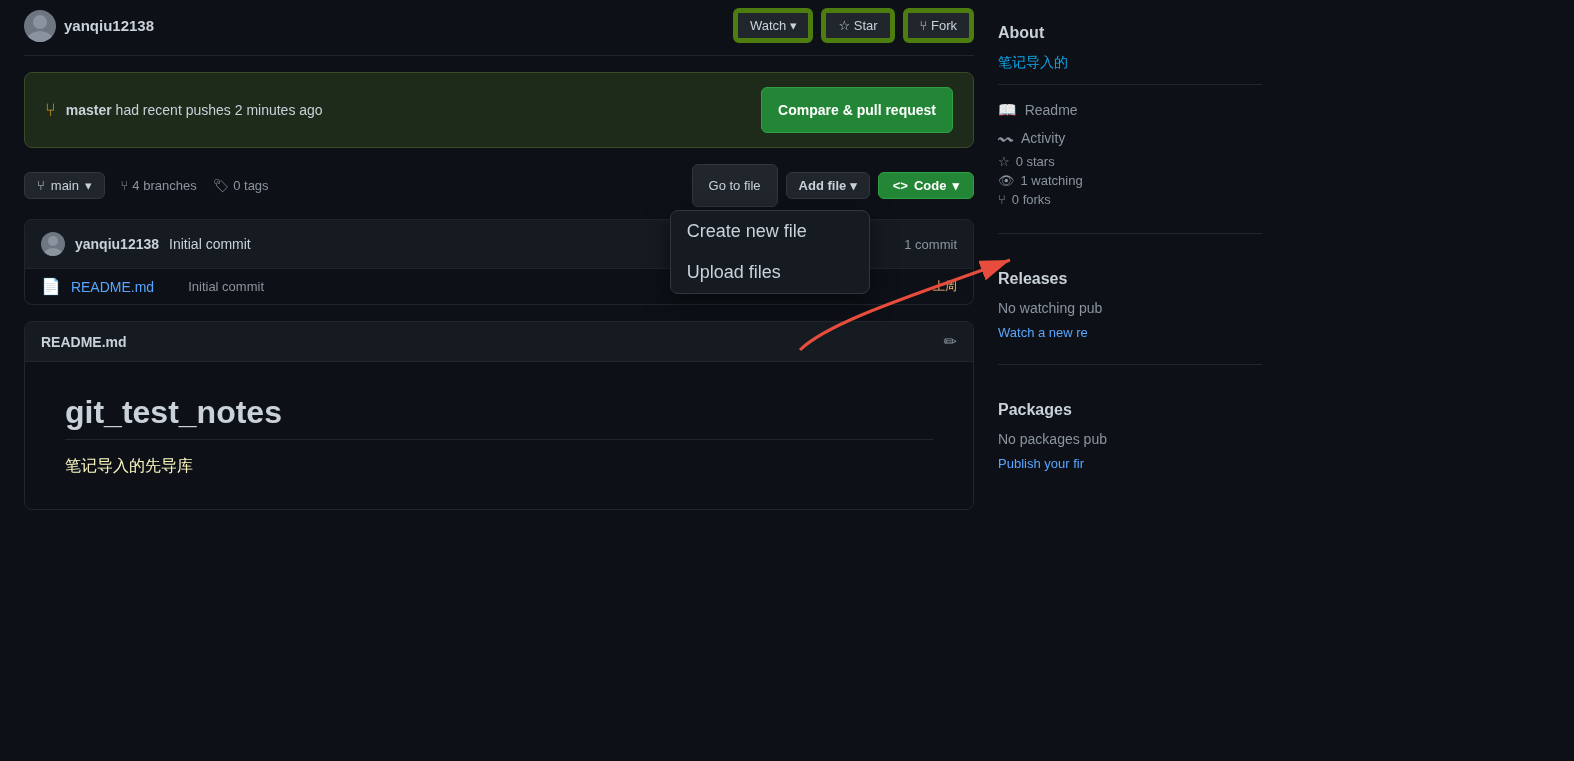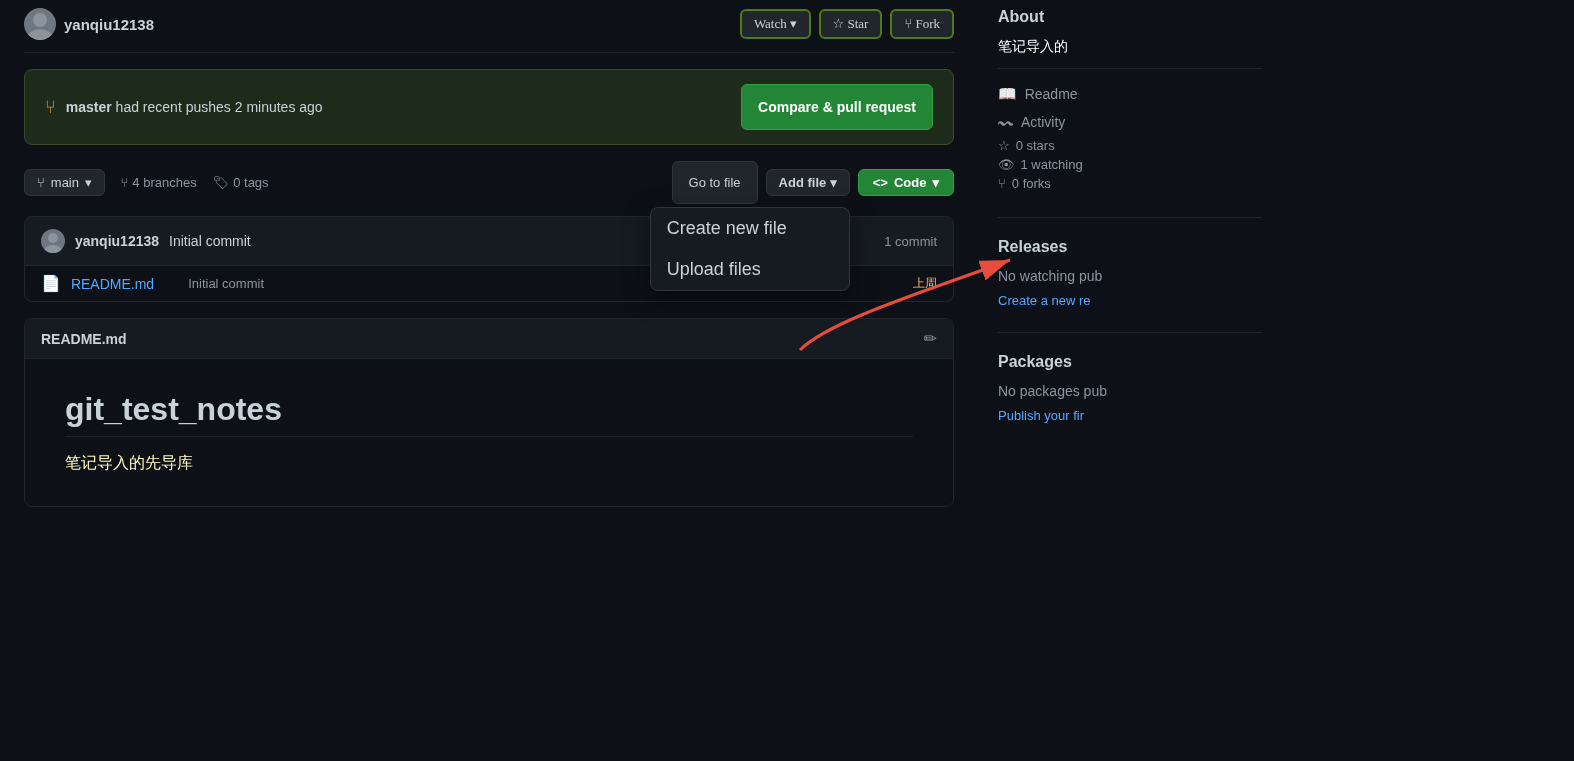--- a/index.html
+++ b/index.html
@@ -9,21 +9,20 @@
       font-family: -apple-system, BlinkMacSystemFont, "Segoe UI", Helvetica, Arial, sans-serif;
       font-size: 14px;
       min-height: 761px;
       overflow: hidden;
     }
 
     .page-layout {
       display: flex;
       width: 1278px;
       min-height: 761px;
-      gap: 20px;
     }
 
     .main-content {
       flex: 1;
       padding: 0 24px 24px 24px;
       max-width: 1400px;
     }
 
     
     .top-bar {
@@ -61,26 +60,25 @@
     }
 
     .top-actions {
       display: flex;
       gap: 8px;
     }
 
     .btn-gray {
       background: #21262d;
       color: #c9d1d9;
-      border: 2px solid #4d7c0f;
+      border: 5px solid #4d7c0f;
       border-radius: 6px;
       padding: 5px 12px;
       cursor: pointer;
       font-size: 13px;
-      font-family: Liberation Serif, serif;
     }
 
     
     .push-banner {
       background-color: #1e2a1a;
       border: 1px solid #3a4a2a;
       border-radius: 8px;
       padding: 14px 20px;
       display: flex;
       align-items: center;
@@ -378,21 +376,21 @@
 
     .sidebar-section {
       margin-bottom: 24px;
     }
 
     .sidebar-section-title {
       font-size: 16px;
       font-weight: 600;
       color: #c9d1d9;
       margin-bottom: 12px;
-      padding-top: 8px;
+      padding-top: 24px;
     }
 
     .sidebar-item {
       display: flex;
       align-items: center;
       gap: 8px;
       padding: 4px 0;
       color: #8b949e;
       font-size: 14px;
       cursor: pointer;
@@ -402,21 +400,21 @@
       font-size: 15px;
     }
 
     .sidebar-desc {
       font-size: 14px;
       color: #8b949e;
       margin-bottom: 8px;
     }
 
     .sidebar-desc-text {
-      color: #ffffff;
+      color: #0ea5e9;
     }
 
     .sidebar-link {
       color: #58a6ff;
       text-decoration: none;
       font-size: 13px;
     }
 
     .sidebar-stat {
       display: flex;
@@ -592,21 +590,21 @@
         <span>⑂</span>
         <span>0 forks</span>
       </div>
     </div>
 
     <hr class="divider">
 
     <div class="sidebar-section">
       <div class="sidebar-section-title">Releases</div>
       <p class="sidebar-desc">No watching pub</p>
-      <a class="sidebar-link" href="#">Create a new re</a>
+      <a class="sidebar-link" href="#">Watch a new re</a>
     </div>
 
     <hr class="divider">
 
     <div class="sidebar-section">
       <div class="sidebar-section-title">Packages</div>
       <p class="sidebar-desc">No packages pub</p>
       <a class="sidebar-link" href="#">Publish your fir</a>
     </div>
 

